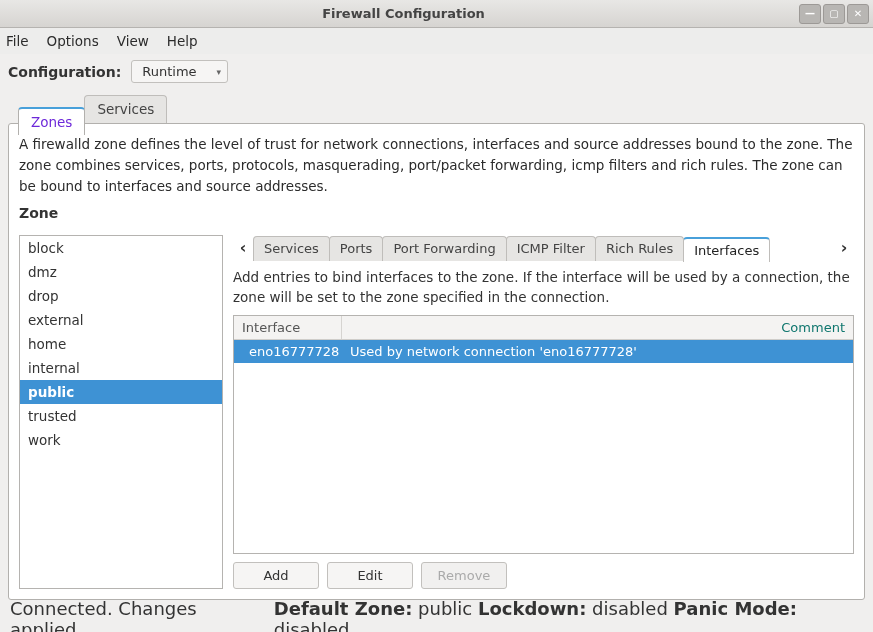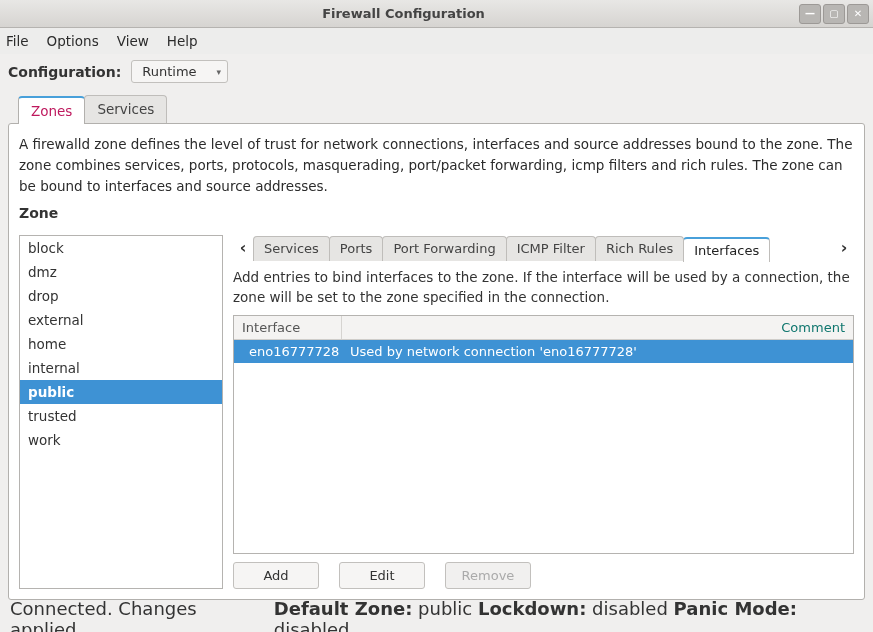--- a/index.html
+++ b/index.html
@@ -79,22 +79,22 @@
     color:#444;
     cursor:pointer;
     margin-right:-1px;
     font-size:13.5px;
   }
   .tab.active {
     background:#fff;
     border-color:#b2b0ad;
     border-top:2px solid #48a0da;
     position:relative;
-    top:1px;
-    color:#be185d;
+    top:12px;
+    color:#6d28d9;
   }
   
   .panel {
     margin:0 8px 6px 8px;
     border:1px solid #b2b0ad;
     background:#fff;
     border-radius:3px;
     flex:1;
     display:flex; flex-direction:column;
     padding:10px;
@@ -176,21 +176,21 @@
     background:#f4f3f2;
     border-bottom:1px solid #cfcdca;
   }
   .col-iface { width:108px; padding:4px 8px; border-right:1px solid #d6d4d1; color:#555; }
   .col-comment { flex:1; padding:4px 8px; color:#0f766e;text-align:right; }
   .grid-body { flex:1; overflow:auto; }
   .grid-row { display:flex; cursor:pointer; }
   .grid-row .c1 { width:108px; padding:4px 15px; }
   .grid-row .c2 { flex:1; padding:4px 8px; }
   .grid-row.selected { background:#3e92d4; color:#fff; }
-  .btn-row { display:flex; gap:20px; padding-top:8px; }
+  .btn-row { display:flex; gap:8px; padding-top:8px; }
   .btn {
     width:86px;
     padding:5px 0;
     text-align:center;
     background:#f6f5f4;
     border:1px solid #c2c0bd;
     border-radius:3px;
     cursor:pointer;
     font-size:13px;
   }

